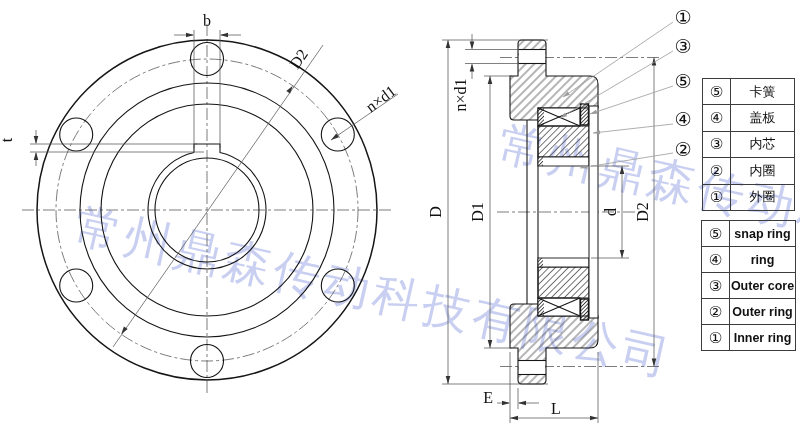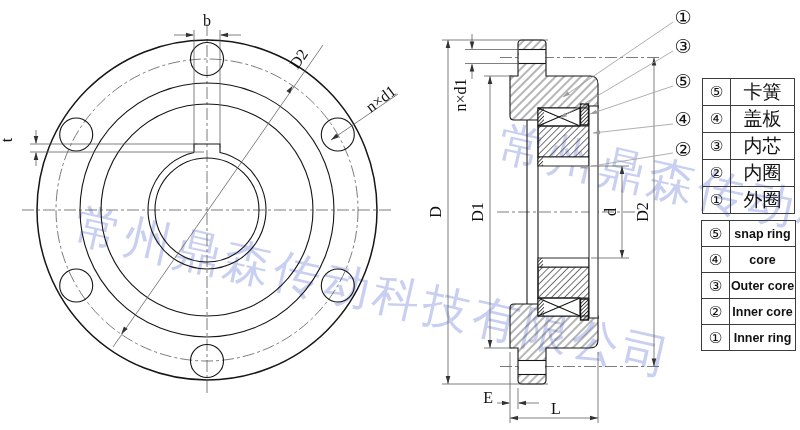--- a/index.html
+++ b/index.html
@@ -16,21 +16,21 @@
   .ldr{fill:none;stroke:#9a9a9a;stroke-width:0.8;}
   .arr{fill:#333;stroke:none;}
   .arrl{fill:#9a9a9a;stroke:none;}
   .dimtxt{font-family:"Liberation Serif",serif;font-size:16px;fill:#111;}
   .callout{font-family:"DejaVu Sans",sans-serif;font-size:19px;fill:#111;}
   table.ptable{position:absolute;z-index:3;border-collapse:collapse;table-layout:fixed;}
   table.ptable td{border:1px solid #3c3c3c;text-align:center;vertical-align:middle;
       padding:0;color:#111;background:transparent;}
   table.ptable td.num{width:27px;font-family:"DejaVu Sans",sans-serif;font-size:15px;}
   #tbl-cn td{height:25.4px;}
-  #tbl-cn td.lbl{width:63px;font-size:19px;font-family:"DejaVu Sans",sans-serif;}
+  #tbl-cn td.lbl{width:63px;font-size:13px;font-family:"DejaVu Sans",sans-serif;}
   #tbl-en td{height:25px;}
   #tbl-en td.lbl{width:65px;font-size:12.5px;font-weight:700;}
 </style>
 </head>
 <body>
 
 <div id="stage">
 
   <div class="wm" style="left:82px;top:194px;">常州鼎森传动科技有限公司</div>
   <div class="wm" style="left:506px;top:112px;">常州鼎森传动科技</div>
@@ -266,29 +266,29 @@
     </table>
 
   <table class="ptable" id="tbl-en" style="left:701px;top:220px;">
     <tbody>
         <tr>
       <td class="num">⑤</td>
       <td class="lbl">snap ring</td>
     </tr>
     <tr>
       <td class="num">④</td>
-      <td class="lbl">core</td>
+      <td class="lbl">ring</td>
     </tr>
     <tr>
       <td class="num">③</td>
       <td class="lbl">Outer core</td>
     </tr>
     <tr>
       <td class="num">②</td>
-      <td class="lbl">Inner core</td>
+      <td class="lbl">Outer ring</td>
     </tr>
     <tr>
       <td class="num">①</td>
       <td class="lbl">Inner ring</td>
     </tr>
   </tbody>
     </table>
 </div>
 
 </body></html>

